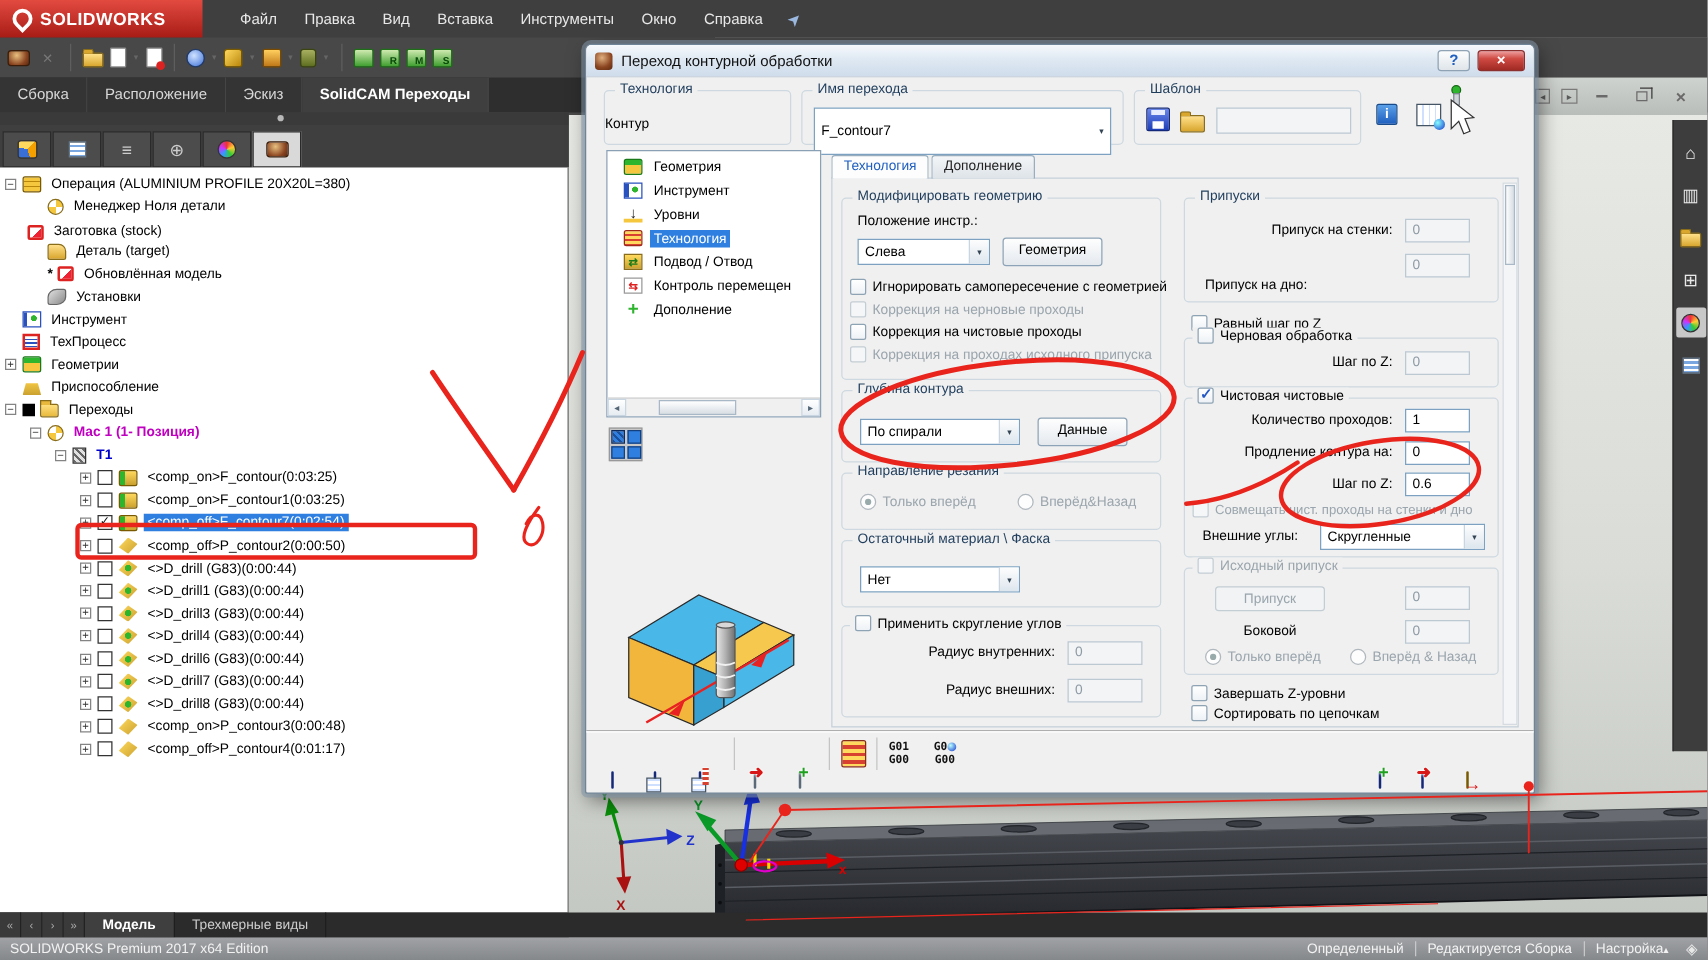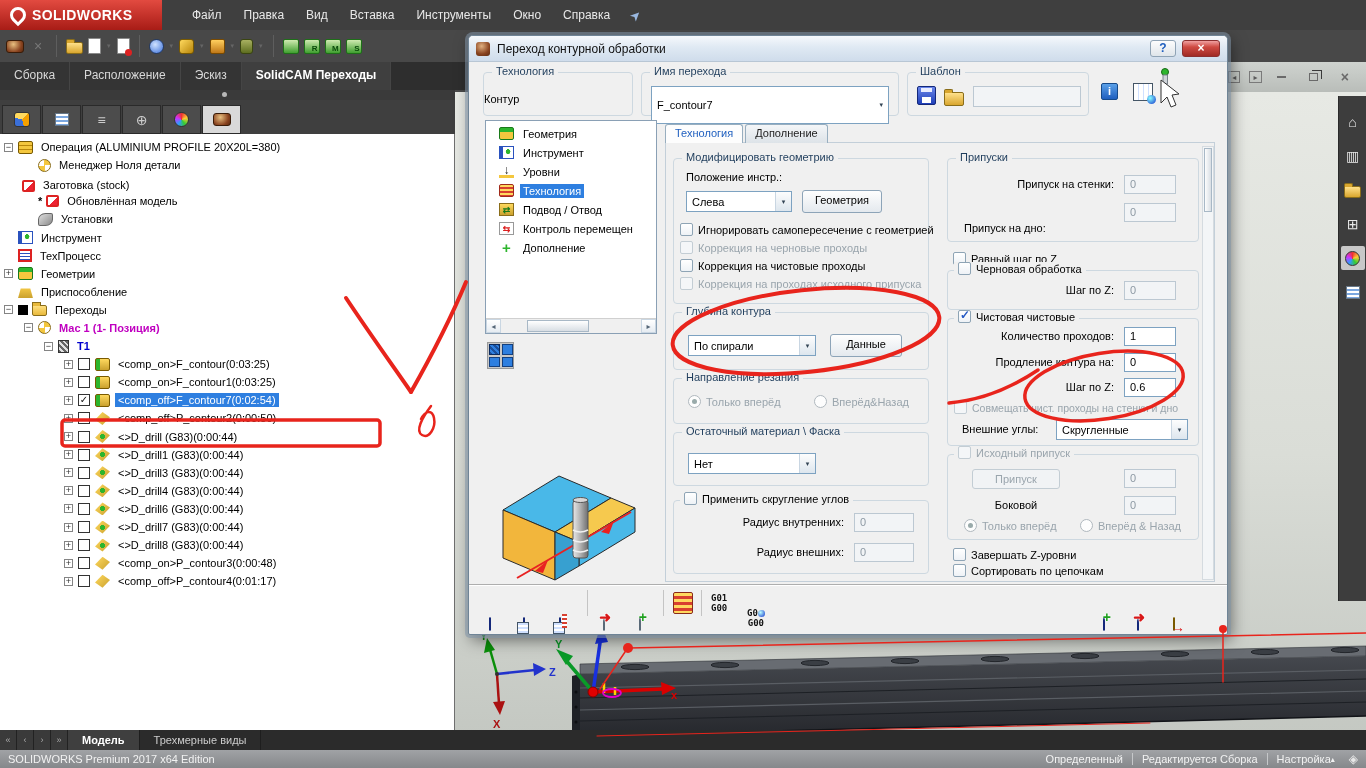--- a/index.html
+++ b/index.html
@@ -403,20 +403,24 @@
         </div>
         <div class="trow" style="padding-left: 38px;">
           <span class="ti ti-zero-manager"></span>
           <span class="tlabel">Менеджер Ноля детали</span>
         </div>
         <div class="trow" style="padding-left: 22px; align-items: flex-end;">
           <span class="ti ti-stock"></span>
           <span class="tlabel">Заготовка (stock)</span>
         </div>
         <div class="trow" style="padding-left: 38px;">
+          <span class="ti ti-target"></span>
+          <span class="tlabel">Деталь (target)</span>
+        </div>
+        <div class="trow" style="padding-left: 38px;">
           <span class="tstar">*</span>
           <span class="ti ti-updated-model"></span>
           <span class="tlabel">Обновлённая модель</span>
         </div>
         <div class="trow" style="padding-left: 38px;">
           <span class="ti ti-settings"></span>
           <span class="tlabel">Установки</span>
         </div>
         <div class="trow" style="padding-left: 18px;">
           <span class="ti ti-tool"></span>
@@ -786,21 +790,21 @@
   <span class="bic" style="left:118px;top:554px;width:1px;height:26px;background:#c4c4c4"></span>
   <span class="bic mon" style="left:128px;top:556px"><span class="badge r">➜</span></span>
   <span class="bic mon" style="left:162px;top:556px"><span class="badge g">+</span></span>
   <span class="bic" style="left:194px;top:554px;width:1px;height:26px;background:#c4c4c4"></span>
   <span class="bic stk" style="left:204px;top:556px"></span>
   <span class="bic" style="left:232px;top:554px;width:1px;height:26px;background:#c4c4c4"></span>
   <div class="gtx" style="left:242px;top:557px">
     <div>G01</div>
     <div>G00</div>
   </div>
-  <div class="gtx" style="left:278px;top:572px">
+  <div class="gtx" style="left:278px;top:557px">
     <div><span>G0</span><span class="bdot"></span></div>
     <div>G00</div>
   </div>
   <span class="bic fl" style="left:624px;top:556px"><span class="badge g">+</span></span>
   <span class="bic fl" style="left:656px;top:556px"><span class="badge r">➜</span></span>
   <span class="bic ext" style="left:690px;top:556px"></span>
 </div>
 
 <div id="modeltabs">
   <span class="mnav">«</span>

